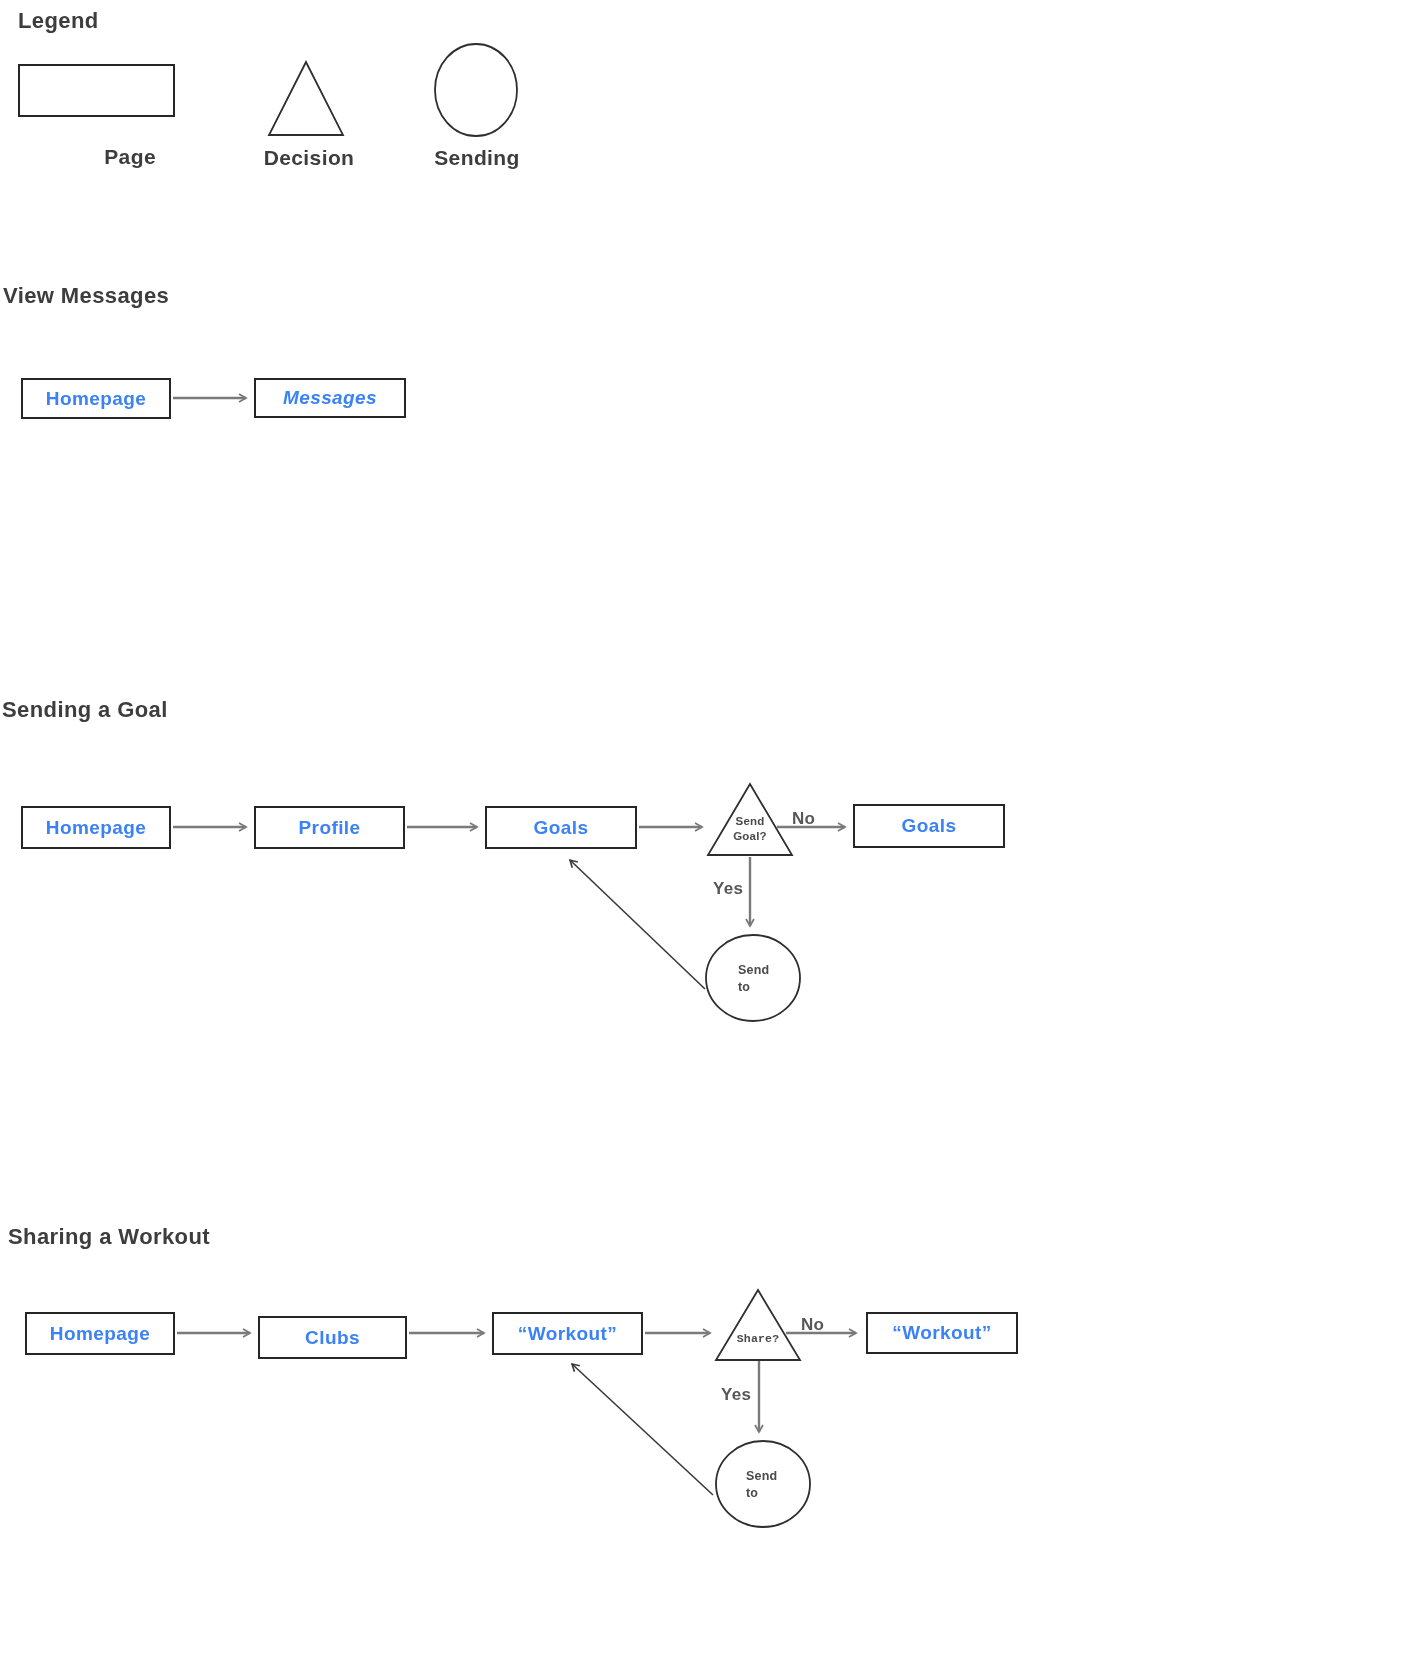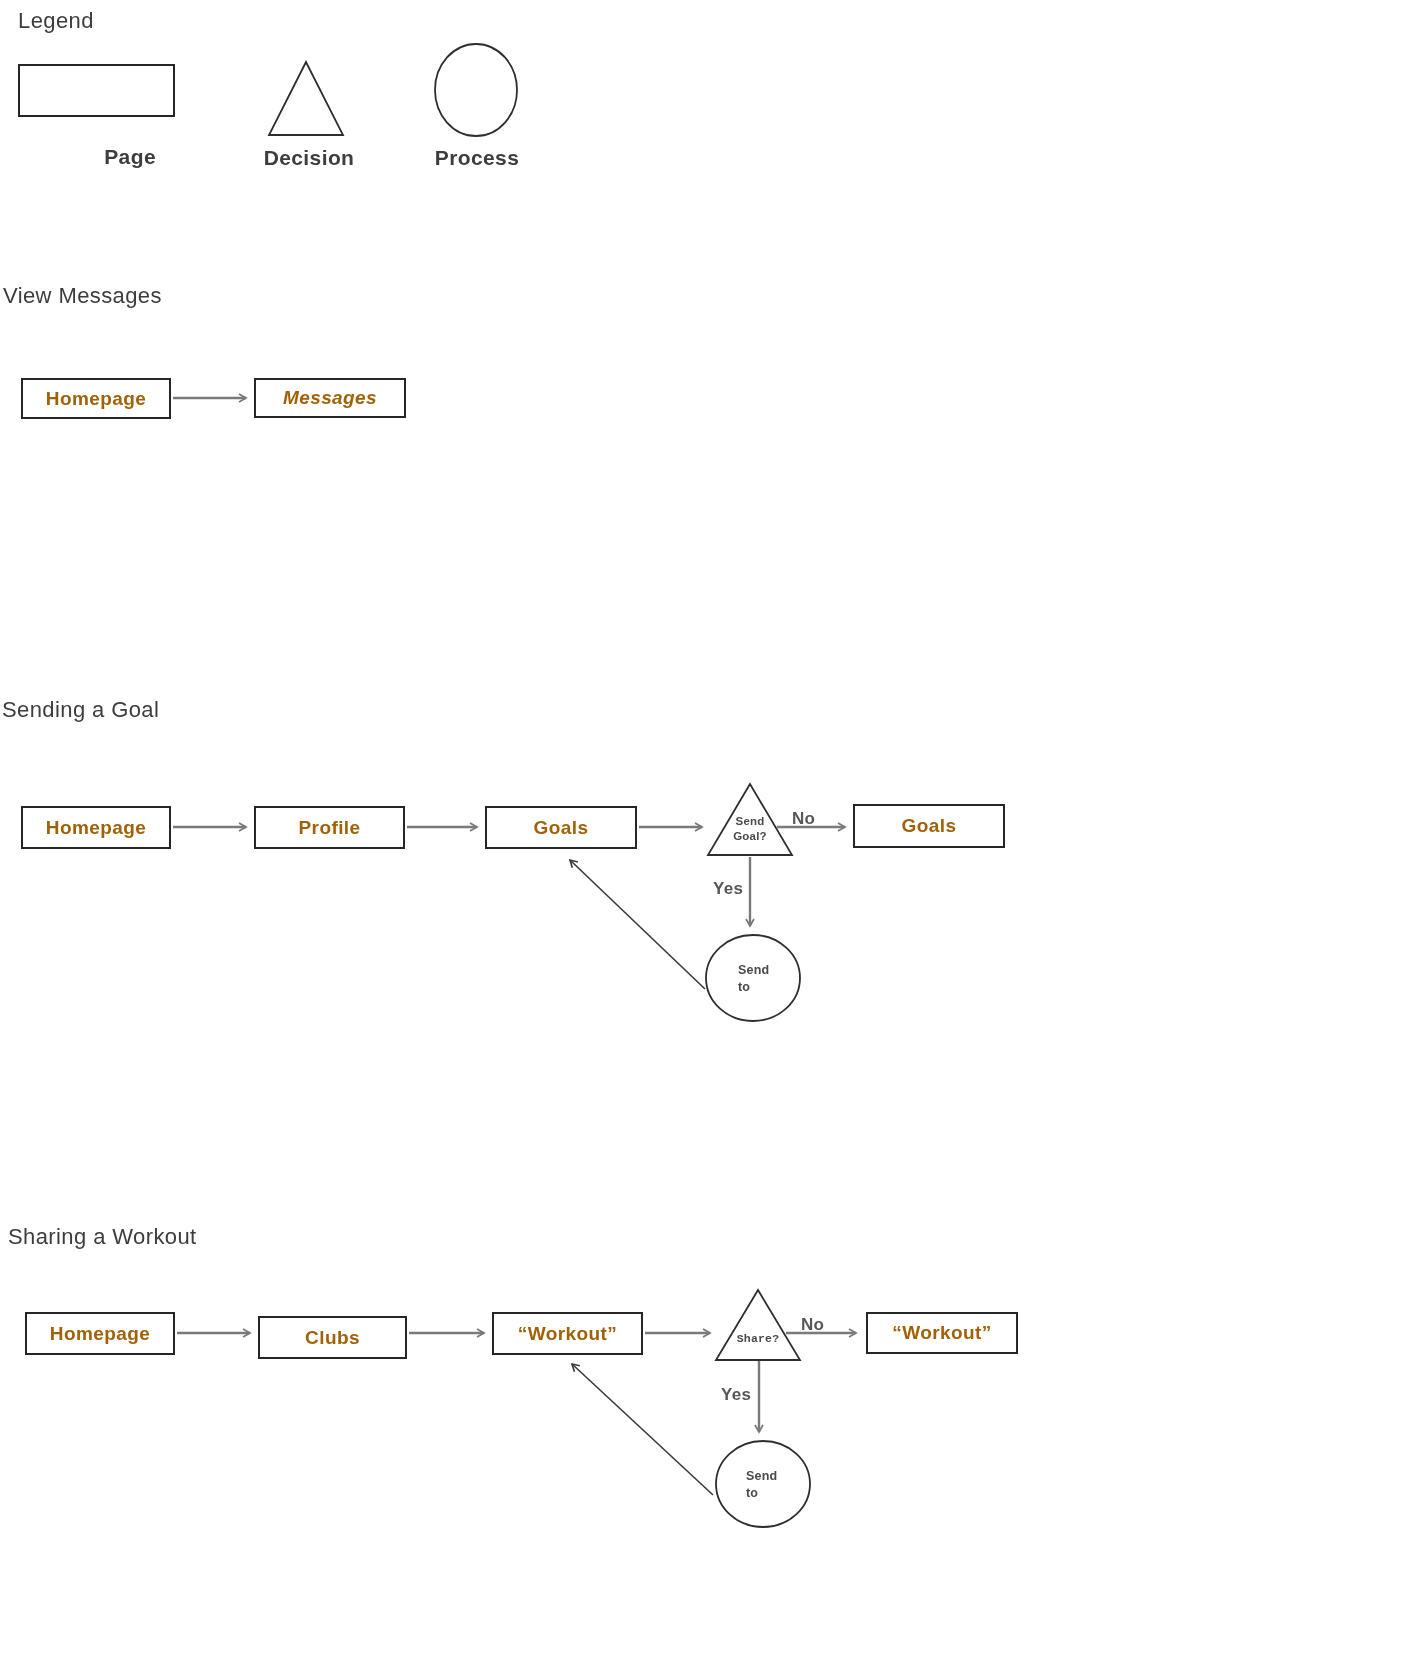--- a/index.html
+++ b/index.html
@@ -2,27 +2,27 @@
 <html><head>
 <meta charset="utf-8">
 <style>
   html,body { margin:0; padding:0; background:#ffffff; }
   .canvas {
     position:relative; width:1408px; height:1664px; background:#ffffff;
     font-family:"Liberation Sans", sans-serif; overflow:hidden;
   }
   svg.layer { position:absolute; left:0; top:0; }
   .heading {
-    position:absolute; font-weight:400; font-size:22px; color:#3d3d3d;
+    position:absolute; font-weight:700; font-size:22px; color:#3d3d3d;
     letter-spacing:.4px; white-space:nowrap;
   }
   .node {
     position:absolute; box-sizing:border-box; border:2px solid #262626;
     background:#ffffff; display:flex; align-items:center; justify-content:center;
-    font-weight:700; font-size:19px; color:#a16207; letter-spacing:.4px;
+    font-weight:700; font-size:19px; color:#3b82f6; letter-spacing:.4px;
     white-space:nowrap;
   }
   .legend-rect {
     position:absolute; box-sizing:border-box; border:2px solid #262626; background:#ffffff;
   }
   .legend-label {
     position:absolute; font-weight:700; font-size:21px; color:#3d3d3d;
     text-align:center; letter-spacing:.4px;
   }
   .edge-label {
@@ -74,21 +74,21 @@
     <line x1="759" y1="1361" x2="759" y2="1432" stroke="#7a7a7a" stroke-width="2.4" marker-end="url(#arrowGray)"></line>
     <line x1="713" y1="1495" x2="572" y2="1364" stroke="#3a3a3a" stroke-width="1.6" marker-end="url(#arrowDark)"></line>
     <polygon points="758,1290 716,1360 800,1360" fill="#ffffff" stroke="#2e2e2e" stroke-width="1.8"></polygon>
     <ellipse cx="763" cy="1484" rx="47" ry="43" fill="#ffffff" stroke="#2e2e2e" stroke-width="1.8"></ellipse>
   </svg>
 
   <div class="heading" style="left:18px; top:8px;">Legend</div>
   <div class="legend-rect" style="left:18px; top:64px; width:157px; height:53px;"></div>
   <div class="legend-label" style="left:36px; top:145px; width:120px;text-align:right;">Page</div>
   <div class="legend-label" style="left:249px; top:146px; width:120px;">Decision</div>
-  <div class="legend-label" style="left:417px; top:146px; width:120px;">Process</div>
+  <div class="legend-label" style="left:417px; top:146px; width:120px;">Sending</div>
 
   <div class="heading" style="left:3px; top:283px;">View Messages</div>
   <div class="node" style="left:21px; top:378px; width:150px; height:41px;">Homepage</div>
   <div class="node" style="left:254px; top:378px; width:152px; height:40px;font-style:italic;">Messages</div>
 
   <div class="heading" style="left:2px; top:697px;">Sending a Goal</div>
   <div class="node" style="left:21px; top:806px; width:150px; height:43px;">Homepage</div>
   <div class="node" style="left:254px; top:806px; width:151px; height:43px;">Profile</div>
   <div class="node" style="left:485px; top:806px; width:152px; height:43px;">Goals</div>
   <div class="tri-label" style="left:718px; top:814px; width:64px;">

